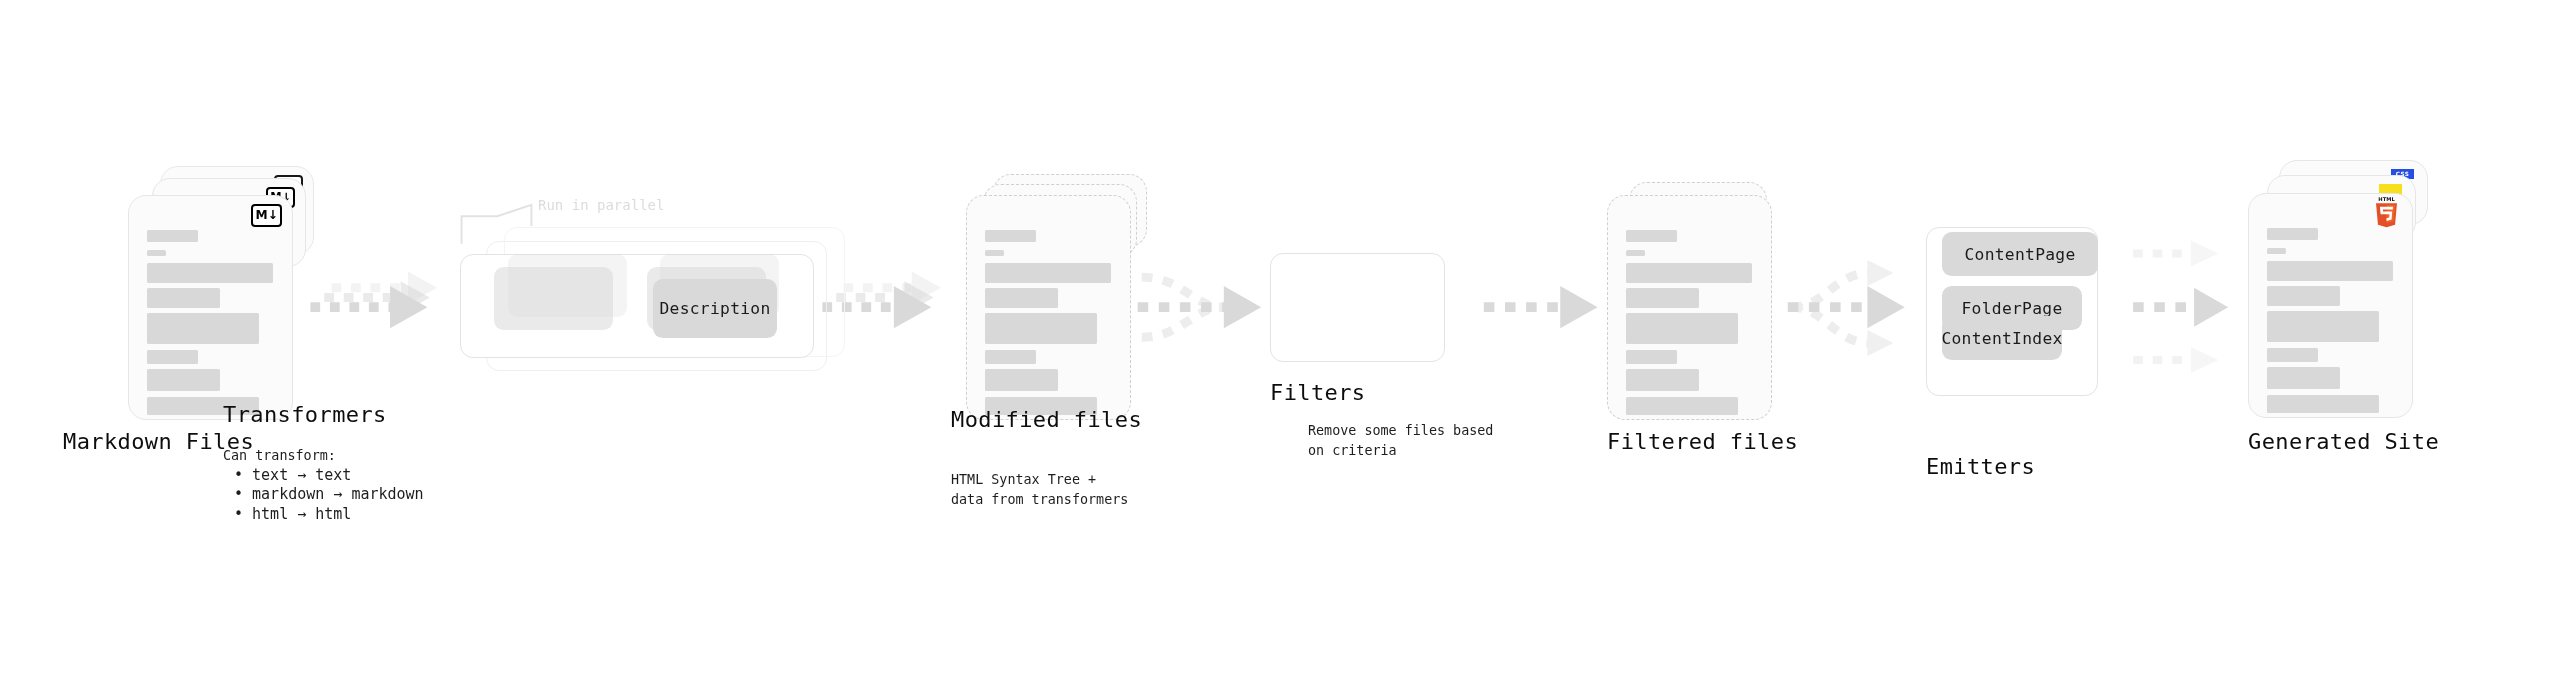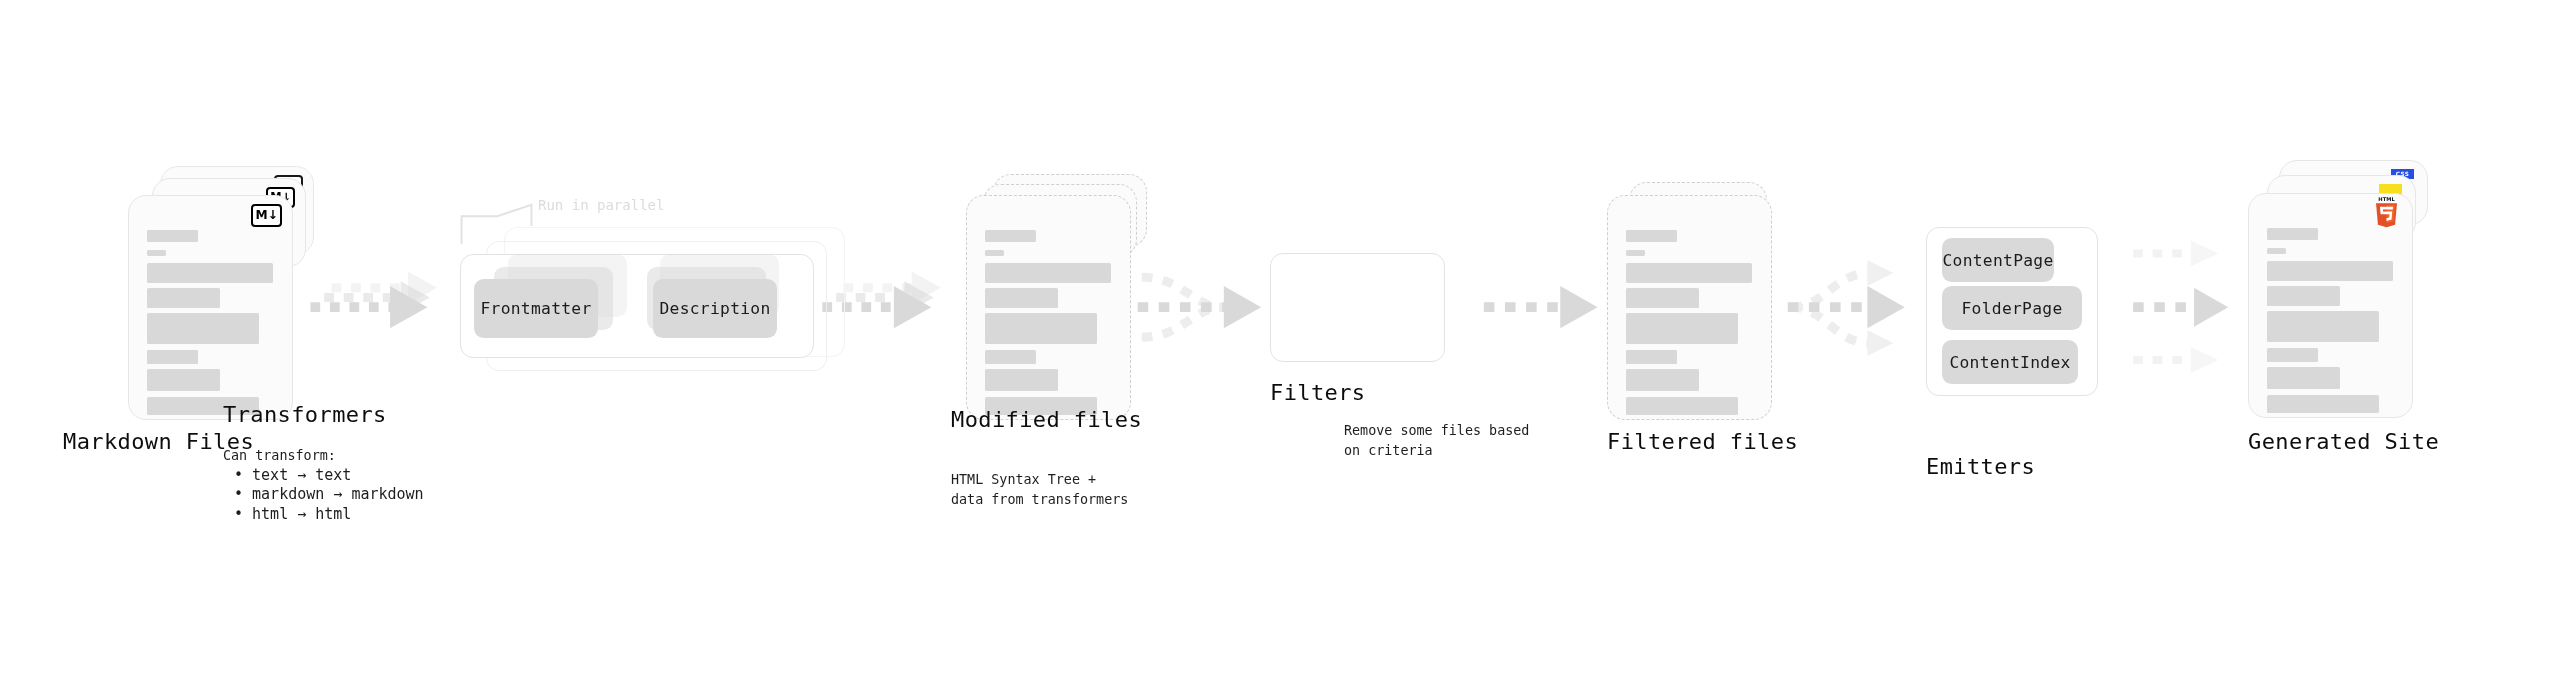--- a/index.html
+++ b/index.html
@@ -239,21 +239,20 @@
 
   <div class="parallel" style="left:538px;top:197px;">Run in parallel</div>
 
   <div class="pipe ghost2" style="left:504px;top:227px;width:341px;height:130px;"></div>
   <div class="pipe ghost" style="left:486px;top:241px;width:341px;height:130px;"></div>
   <div class="pipe" style="left:460px;top:254px;width:354px;height:104px;">
   </div>
 
   <div class="chip g2" style="left:508px;top:254px;width:119px;height:63px;"></div>
   <div class="chip g1" style="left:494px;top:267px;width:119px;height:63px;"></div>
-  <div class="chip" style="left:474px;top:279px;width:124px;height:59px;">Frontmatter</div>
 
   <div class="chip g2" style="left:660px;top:254px;width:119px;height:63px;"></div>
   <div class="chip g1" style="left:647px;top:267px;width:119px;height:63px;"></div>
   <div class="chip" style="left:653px;top:279px;width:124px;height:59px;">Description</div>
 
   <div class="title" style="left:223px;top:402px;">Transformers</div>
   <div class="sub" style="left:223px;top:446px;">Can transform:</div>
   <div class="sublist" style="left:234px;top:466px;">• text → text</div>
   <div class="sublist" style="left:234px;top:485px;">• markdown → markdown</div>
   <div class="sublist" style="left:234px;top:505px;">• html → html</div>
@@ -269,40 +268,40 @@
     <div class="bar" style="left:18px;top:154px;width:51px;height:14px;"></div>
     <div class="bar" style="left:18px;top:173px;width:73px;height:22px;"></div>
     <div class="bar" style="left:18px;top:201px;width:112px;height:18px;"></div>
   </div>
   <div class="title" style="left:951px;top:407px;">Modified files</div>
   <div class="sub" style="left:951px;top:470px;">HTML Syntax Tree +
 data from transformers</div>
 
   <div class="pipe" style="left:1270px;top:253px;width:175px;height:109px;"></div>
   <div class="title" style="left:1270px;top:380px;">Filters</div>
-  <div class="sub" style="left:1344px;top:421px;">Remove some files based
+  <div class="sub" style="left:1308px;top:421px;">Remove some files based
 on criteria</div>
 
   <div class="doc dashed" style="left:1629px;top:182px;width:138px;height:65px;"></div>
   <div class="doc dashed" style="left:1607px;top:195px;width:165px;height:225px;">
     <div class="bar" style="left:18px;top:34px;width:51px;height:12.2px;"></div>
     <div class="bar" style="left:18px;top:54px;width:18.7px;height:5.7px;"></div>
     <div class="bar" style="left:18px;top:67px;width:126px;height:19.5px;"></div>
     <div class="bar" style="left:18px;top:92px;width:73px;height:19.5px;"></div>
     <div class="bar" style="left:18px;top:117px;width:112px;height:31px;"></div>
     <div class="bar" style="left:18px;top:154px;width:51px;height:14px;"></div>
     <div class="bar" style="left:18px;top:173px;width:73px;height:22px;"></div>
     <div class="bar" style="left:18px;top:201px;width:112px;height:18px;"></div>
   </div>
   <div class="title" style="left:1607px;top:429px;">Filtered files</div>
 
   <div class="pipe" style="left:1926px;top:227px;width:172px;height:169px;"></div>
-  <div class="chip" style="left:1942px;top:238px;width:112px;height:44px;">ContentPage</div>
+  <div class="chip" style="left:1942px;top:232px;width:156px;height:44px;">ContentPage</div>
   <div class="chip" style="left:1942px;top:286px;width:140px;height:44px;">FolderPage</div>
-  <div class="chip" style="left:1942px;top:340px;width:136px;height:44px;">ContentIndex</div>
+  <div class="chip" style="left:1942px;top:316px;width:120px;height:44px;">ContentIndex</div>
   <div class="title" style="left:1926px;top:410px;margin-top:44px;">Emitters</div>
 
   <div class="doc solid" style="left:2279px;top:160px;width:149px;height:65px;">
     <div class="cssbadge" style="right:13px;top:8.1px;width:23px;height:9.8px;">CSS</div>
   </div>
   <div class="doc solid" style="left:2267px;top:175px;width:149px;height:65px;">
     <div class="jsbadge" style="right:13px;top:8.1px;width:23px;height:18px;"></div>
   </div>
   <div class="doc solid" style="left:2248px;top:193px;width:165px;height:225px;">
 

